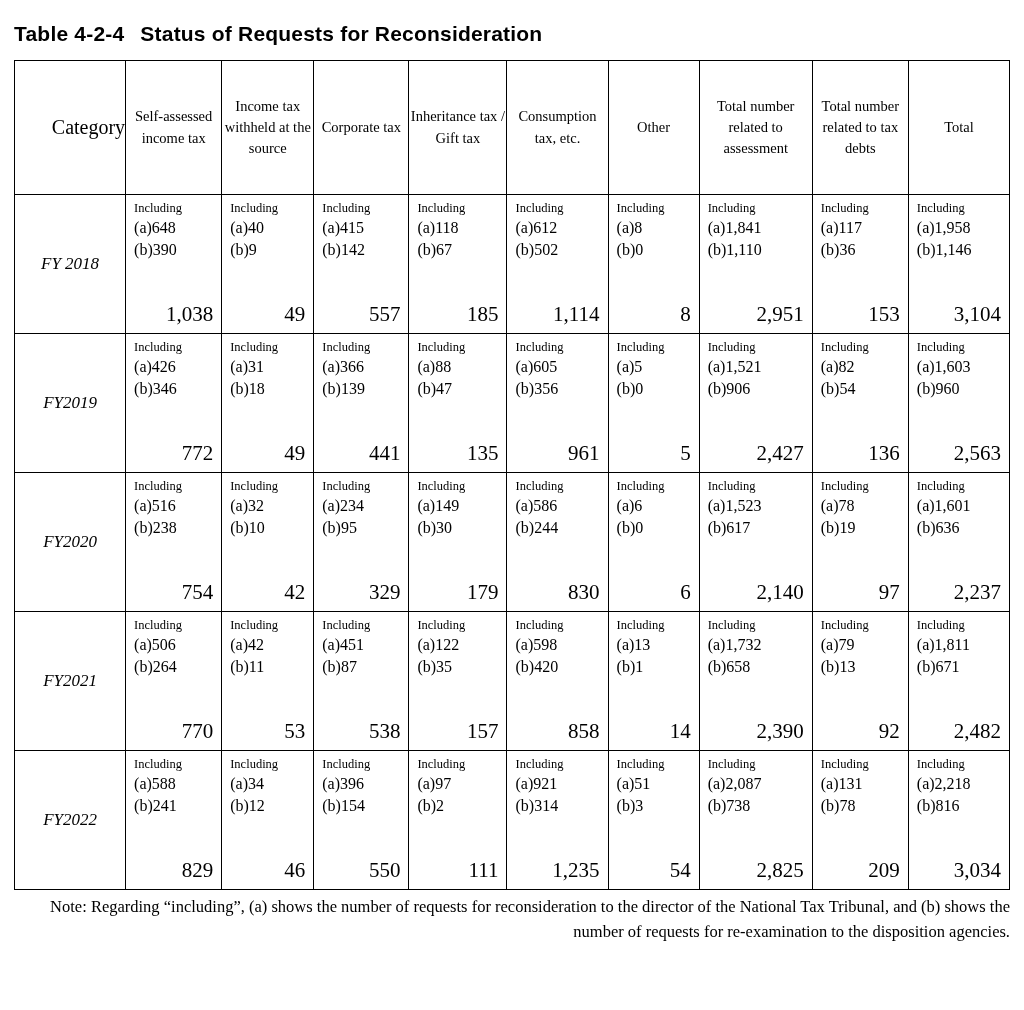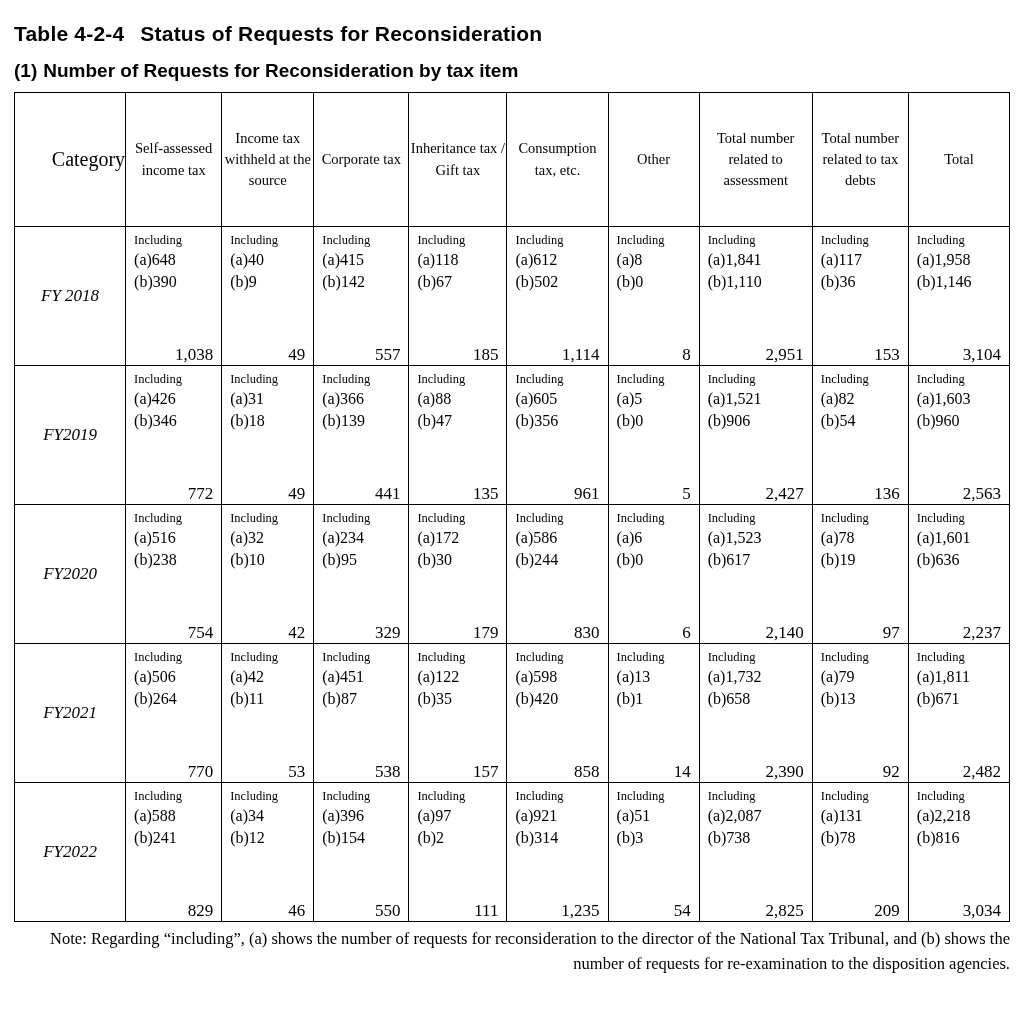--- a/index.html
+++ b/index.html
@@ -77,22 +77,22 @@
     font-size: 12.5px;
     line-height: 1.25;
   }
   .ab {
     font-size: 16px;
     line-height: 1.38;
   }
   .total-num {
     position: absolute;
     right: 8px;
-    bottom: 0;
-    font-size: 17px;
+    bottom: 6px;
+    font-size: 21px;
   }
   .note {
     font-size: 16.5px;
     line-height: 1.5;
     margin-top: 5px;
     width: 996px;
     text-align: right;
   }
   
   col.c-cat { width: 111px; }
@@ -108,23 +108,20 @@
 </style>
 </head>
 <body>
 
 <div class="page">
 
   <h1 class="title">
     <span class="tnum">Table 4-2-4</span><span>Status of Requests for Reconsideration</span>
   </h1>
 
-  <h2 class="subtitle">
-    <span class="snum">(1)</span><span>Number of Requests for Reconsideration by tax item</span>
-  </h2>
 
   <table class="data">
     <colgroup>
       <col class="c-cat">
         <col class="c-1">
         <col class="c-2">
         <col class="c-3">
         <col class="c-4">
         <col class="c-5">
         <col class="c-6">
@@ -322,21 +319,21 @@
             <div class="cellbox">
           <div class="inc-label">Including</div>
           <div class="ab">(a)234</div>
           <div class="ab">(b)95</div>
           <div class="total-num">329</div>
         </div>
           </td>
         <td>
             <div class="cellbox">
           <div class="inc-label">Including</div>
-          <div class="ab">(a)172</div>
+          <div class="ab">(a)149</div>
           <div class="ab">(b)30</div>
           <div class="total-num">179</div>
         </div>
           </td>
         <td>
             <div class="cellbox">
           <div class="inc-label">Including</div>
           <div class="ab">(a)586</div>
           <div class="ab">(b)244</div>
           <div class="total-num">830</div>

